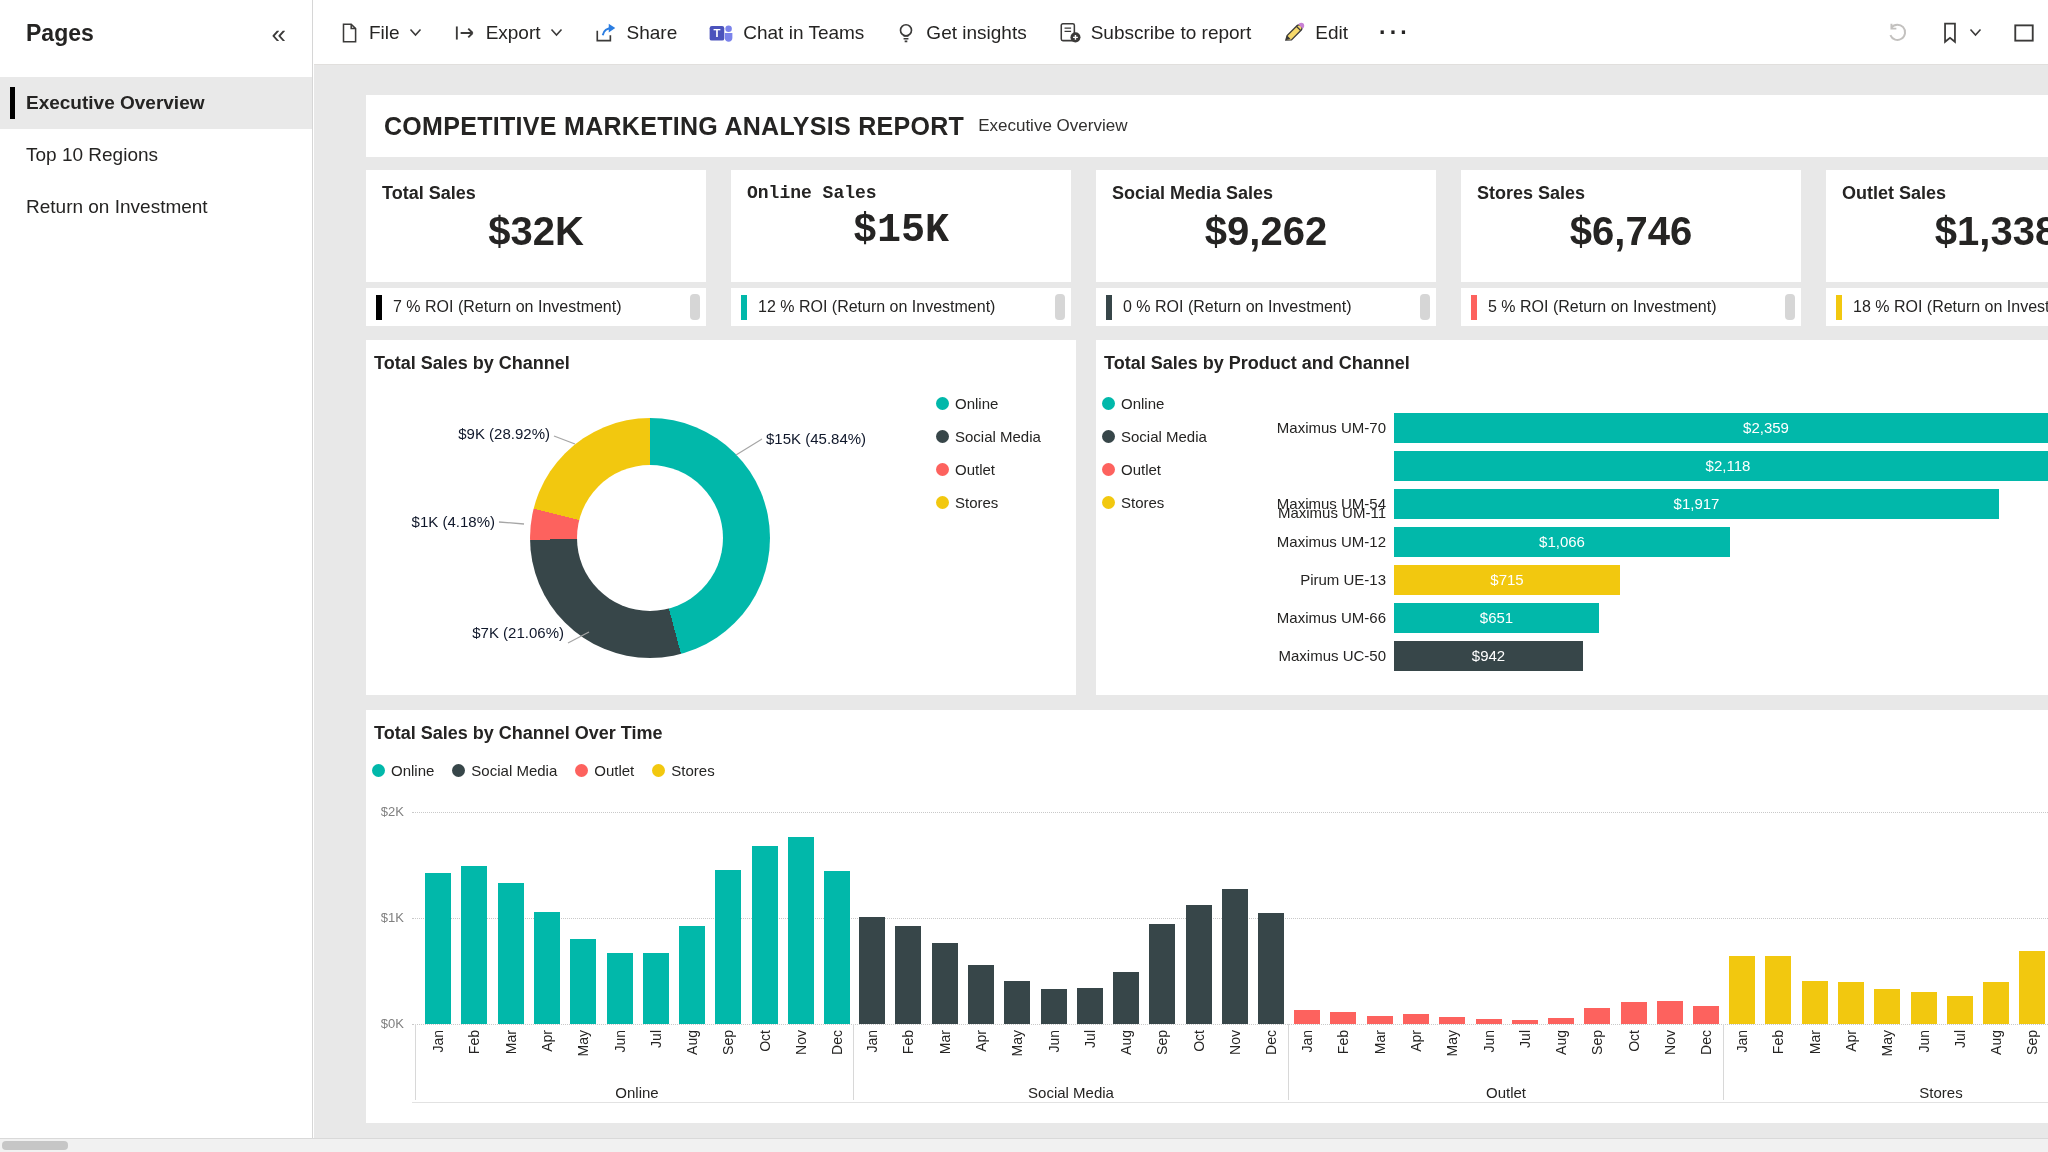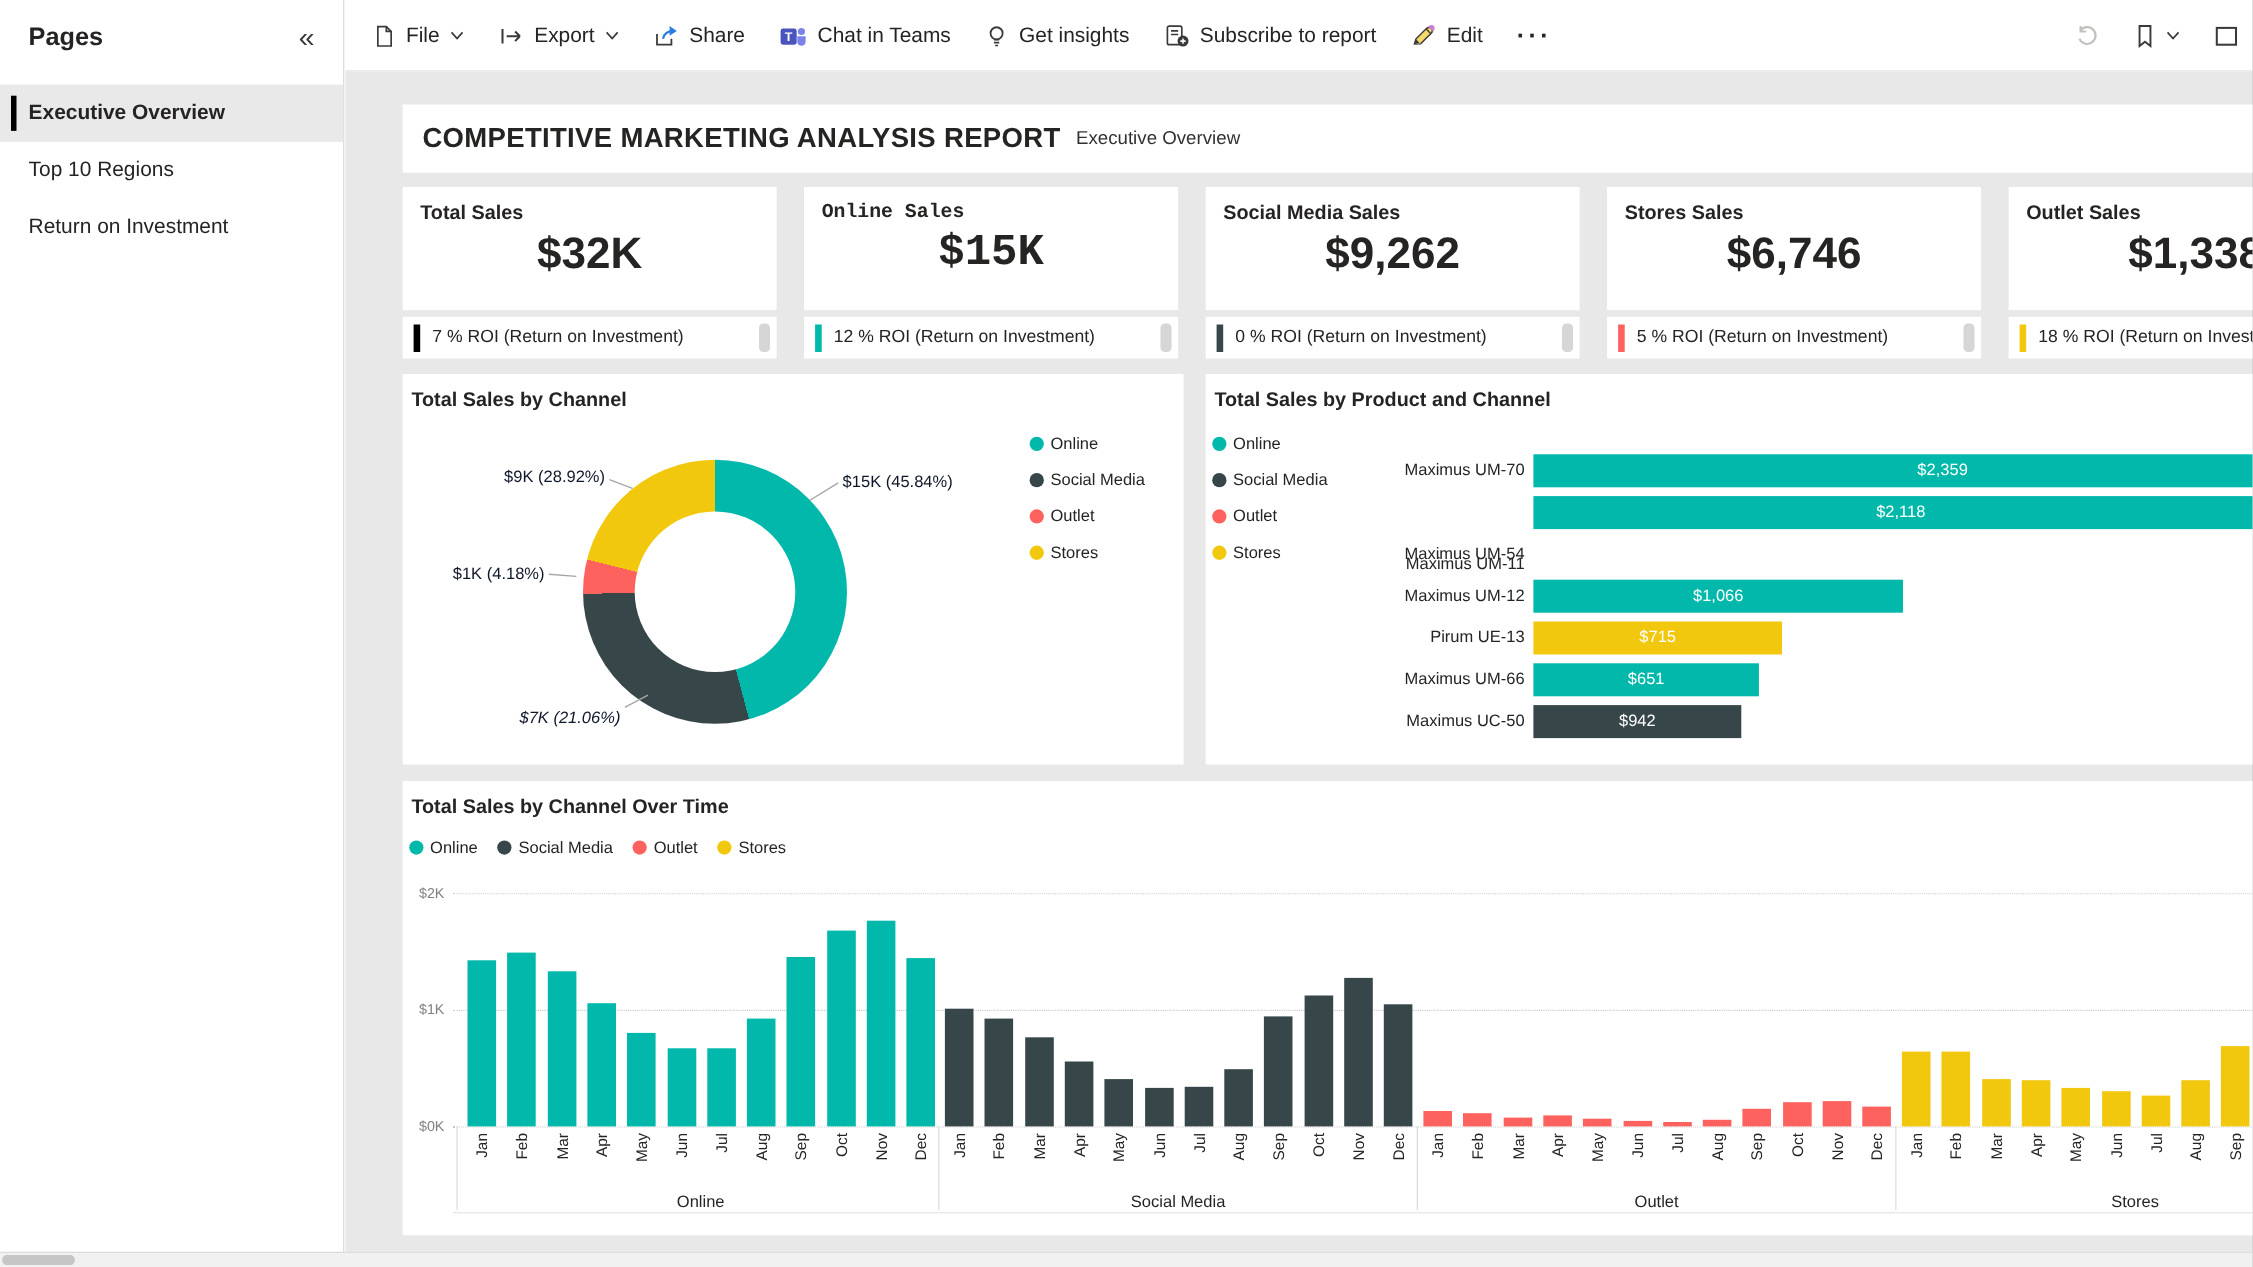--- a/index.html
+++ b/index.html
@@ -300,21 +300,21 @@
         </div>
         <div style="position: absolute; left: 0px; top: 0px; pointer-events: none;"><svg width="710" height="355">
             <line x1="396" y1="99" x2="370" y2="115" stroke="#a6a6a6" stroke-width="1.3"></line>
             <line x1="188" y1="96" x2="209" y2="104" stroke="#a6a6a6" stroke-width="1.3"></line>
             <line x1="133" y1="182" x2="158" y2="184" stroke="#a6a6a6" stroke-width="1.3"></line>
             <line x1="202" y1="303" x2="223" y2="292" stroke="#a6a6a6" stroke-width="1.3"></line>
           </svg></div>
         <div class="pie-label" style="left: 400px; top: 90px; width: 200px; text-align: left;">$15K (45.84%)</div>
         <div class="pie-label" style="left: 58px; top: 85px; width: 126px; text-align: right;">$9K (28.92%)</div>
         <div class="pie-label" style="left: 35px; top: 173px; width: 94px; text-align: right;">$1K (4.18%)</div>
-        <div class="pie-label" style="left: 76px; top: 304px; width: 122px; text-align: right; font-style: italic;">$7K (21.06%)</div>
+        <div class="pie-label" style="left: 76px; top: 284px; width: 122px; text-align: right;">$7K (21.06%)</div>
       </div>
 
     <div class="card" id="prodbar-card">
       <div class="chart-title">Total Sales by Product and Channel</div>
     <div class="legend-v" style="left: 6px; top: 55px;">
           <div class="legend-item">
             <span class="dot" style="background: rgb(1, 184, 170);"></span>
             <span>Online</span>
           </div>
           <div class="legend-item">
@@ -332,20 +332,23 @@
         </div>
         <div class="pb-cat" style="top: 80px;">Maximus UM-70</div>
         <div class="pb-bar" style="left: 298px; top: 73px; width: 744px; background: rgb(1, 184, 170);">
           <span class="pb-val">$2,359</span>
         </div>
         <div class="pb-cat" style="top: 118px; margin-top: 47px;">Maximus UM-11</div>
         <div class="pb-bar" style="left: 298px; top: 111px; width: 668px; background: rgb(1, 184, 170);">
           <span class="pb-val">$2,118</span>
         </div>
         <div class="pb-cat" style="top: 156px;">Maximus UM-54</div>
+        <div class="pb-bar" style="left: 298px; top: 149px; width: 605px; background: rgb(1, 184, 170);">
+          <span class="pb-val">$1,917</span>
+        </div>
         <div class="pb-cat" style="top: 194px;">Maximus UM-12</div>
         <div class="pb-bar" style="left: 298px; top: 187px; width: 336px; background: rgb(1, 184, 170);">
           <span class="pb-val">$1,066</span>
         </div>
         <div class="pb-cat" style="top: 232px;">Pirum UE-13</div>
         <div class="pb-bar" style="left: 298px; top: 225px; width: 226px; background: rgb(242, 200, 15);">
           <span class="pb-val">$715</span>
         </div>
         <div class="pb-cat" style="top: 270px;">Maximus UM-66</div>
         <div class="pb-bar" style="left: 298px; top: 263px; width: 205px; background: rgb(1, 184, 170);">

